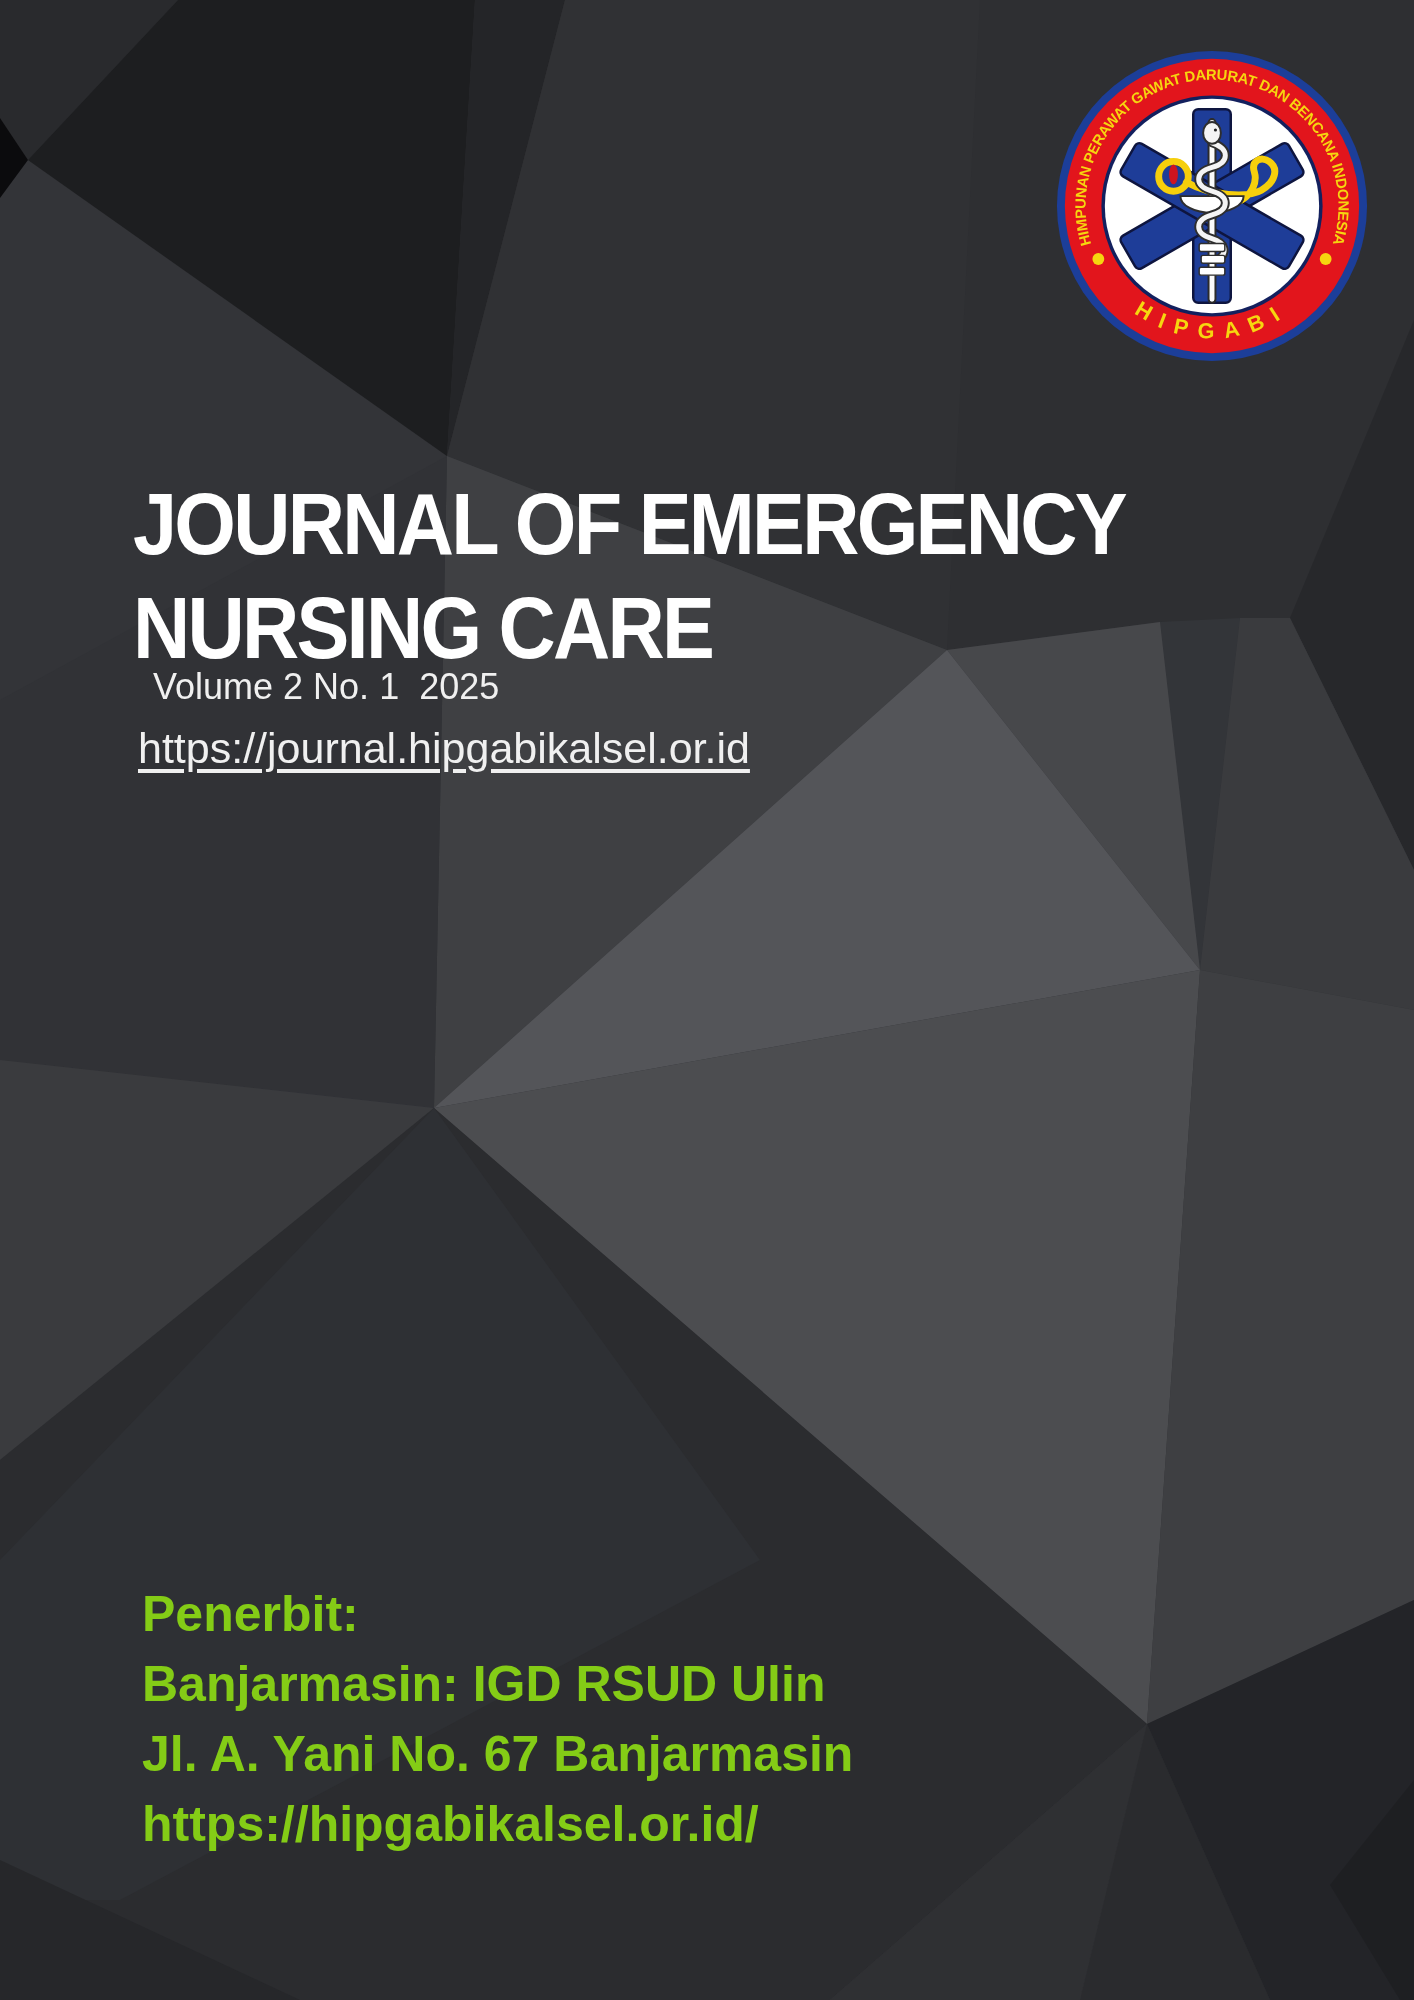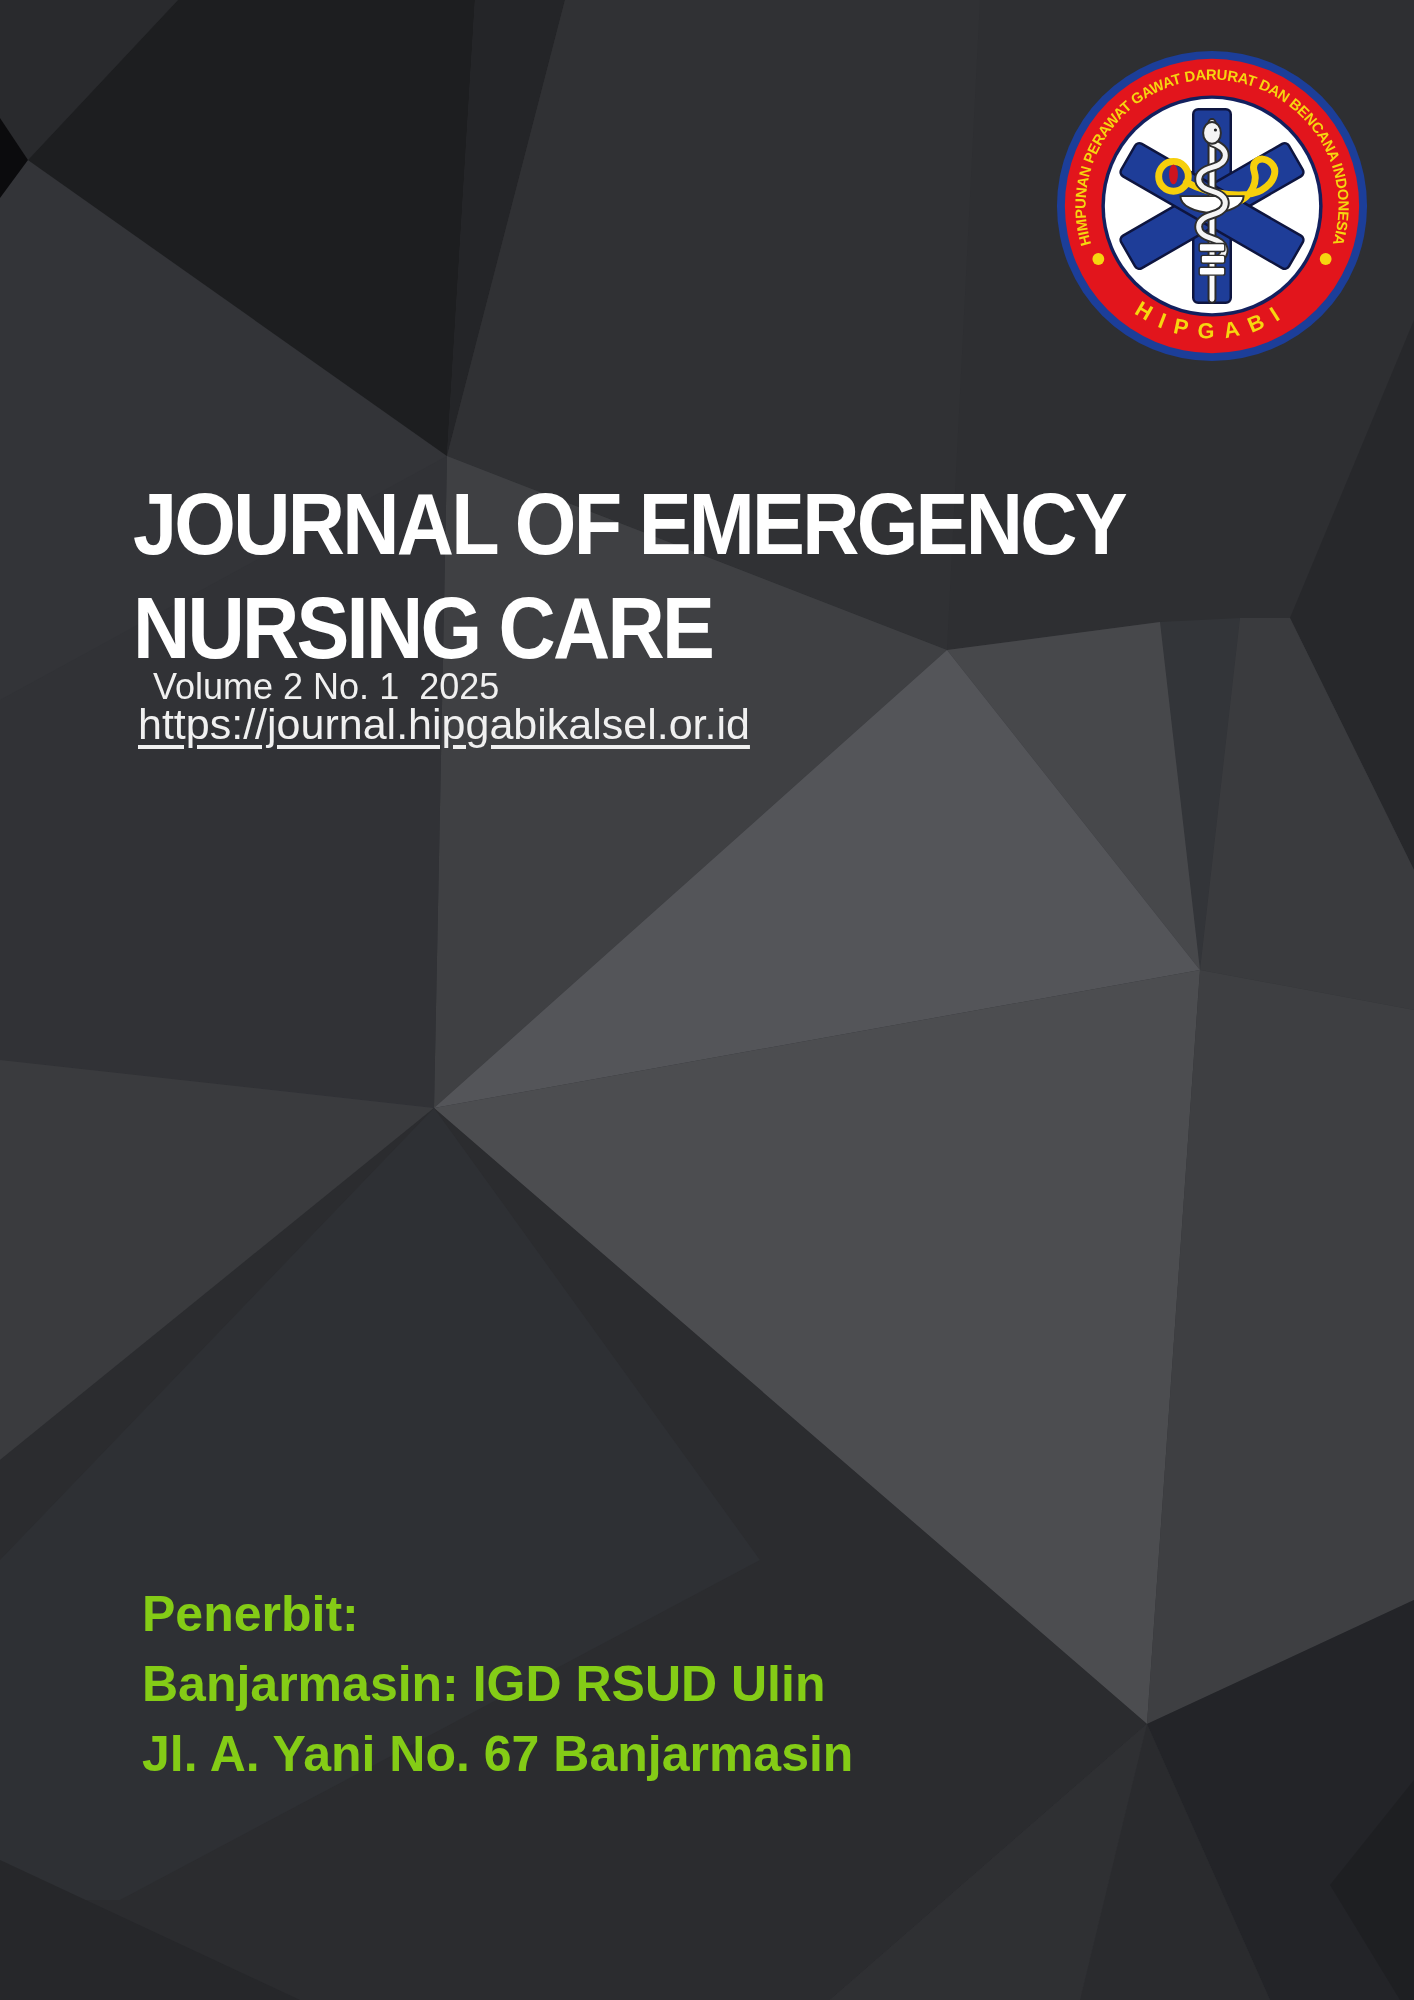--- a/index.html
+++ b/index.html
@@ -19,21 +19,21 @@
     font-size:88px;font-weight:bold;line-height:104px;letter-spacing:-3px;
     color:#ffffff;
     transform:scaleX(0.90);transform-origin:left top;
     white-space:pre-line;
   }
   .volume{
     position:absolute;left:153px;top:666px;z-index:2;
     font-size:36px;font-weight:normal;color:#f0f0f0;white-space:pre;
   }
   .journal-url{
-    position:absolute;left:138px;top:700px;z-index:2;
+    position:absolute;left:138px;top:724px;z-index:2;
     font-size:43px;font-weight:normal;color:#f0f0f0;
     text-decoration:underline;text-underline-offset:6px;
     cursor:pointer;
   }
   .publisher{
     position:absolute;left:142px;top:1579px;z-index:2;
     font-size:50px;font-weight:bold;line-height:70px;color:#84cc16;
   }
   .publisher .url{cursor:pointer;}
 </style>
@@ -119,15 +119,16 @@
   <h1 class="title" style="margin:0;">JOURNAL OF EMERGENCY NURSING CARE</h1>
 
   <div class="volume">Volume 2 No. 1  2025</div>
 
   <div class="journal-url">https://journal.hipgabikalsel.or.id</div>
 
   <div class="publisher">
     <div>Penerbit:</div>
     <div>Banjarmasin: IGD RSUD Ulin</div>
     <div>Jl. A. Yani No. 67 Banjarmasin</div>
+    <div class="url">https://hipgabikalsel.or.id/</div>
   </div>
 
 </div>
 
 </body></html>

